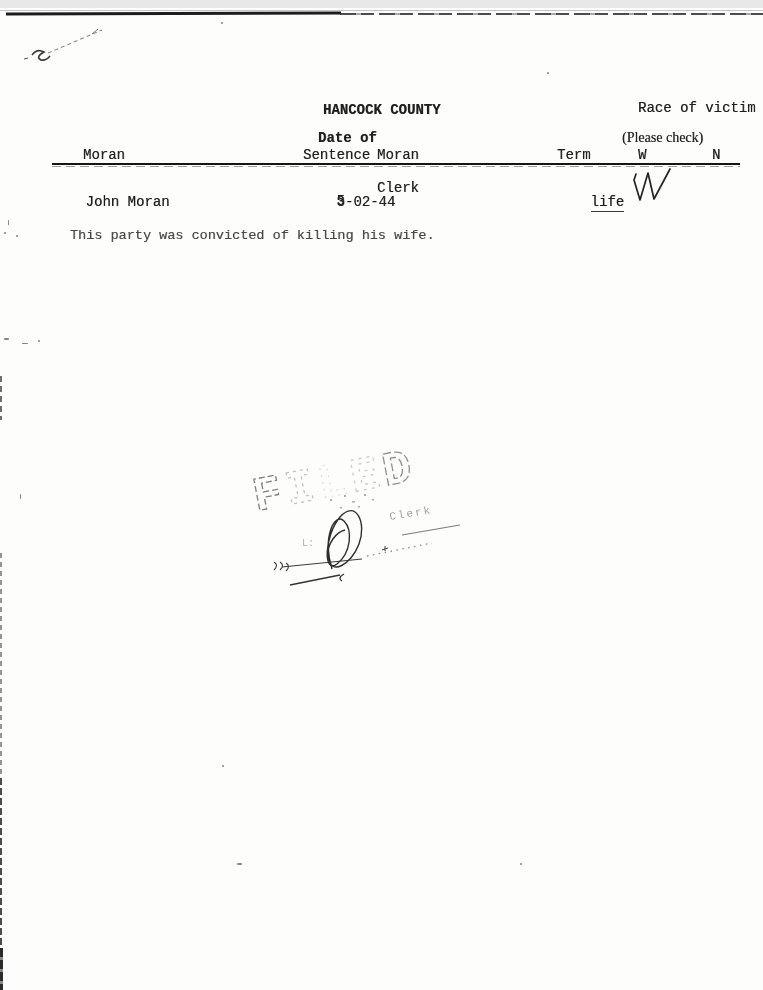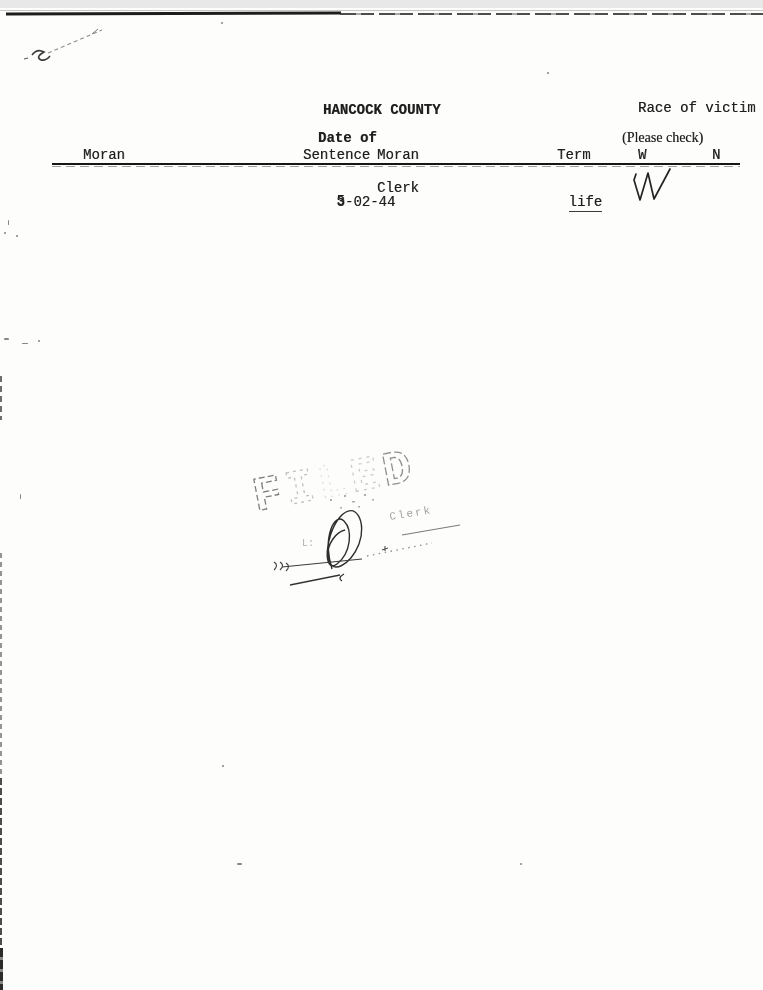--- a/index.html
+++ b/index.html
@@ -89,32 +89,36 @@
 
   <div class="abs tw" style="left:83px;top:140px;">Moran</div>
   <div class="abs tw" style="left:303px;top:140px;">Sentence</div>
   <div class="abs tw" style="left:377px;top:140px;">Moran</div>
   <div class="abs tw" style="left:557px;top:140px;font-family:Liberation Mono, monospace;">Term</div>
   <div class="abs tw" style="left:638px;top:140px;">W</div>
   <div class="abs tw" style="left:712px;top:140px;">N</div>
 
   <div class="abs rule"></div>
 
+  <div class="abs tw" style="left:52px;top:173px;">
+    <span>John Moran</span>
+  </div>
   <div class="abs tw" style="left:303px;top:173px;">
     <span class="date-wrap"><span class="overstrike">5</span><span>3-02-44</span></span>
   </div>
   <div class="abs tw" style="left:377px;top:173px;">Clerk</div>
-  <div class="abs tw" style="left:535px;top:173px;">
+  <div class="abs tw" style="left:557px;top:173px;">
     <span class="u">life</span>
   </div>
 
   <svg class="abs" style="left:630px;top:158px;" width="48" height="40" viewBox="0 0 48 40">
     <path d="M6,8 L4,14 L10,34 L18,7 L24,33 L40,3" fill="none" stroke="#242424" stroke-width="1.7" stroke-linejoin="round" stroke-linecap="round"></path>
   </svg>
 
+  <div class="abs tw faded" style="left:70px;top:221px;font-size:13.5px;">This party was convicted of killing his wife.</div>
 
   <svg class="abs" style="left:232px;top:396px;" width="270" height="210" viewBox="0 0 270 210">
 
     <g transform="translate(24,107) rotate(-11)" style="font-family:'Liberation Mono','DejaVu Sans Mono',monospace;font-size:48px;font-weight:bold;" fill="none" stroke="#4f4f4f" stroke-width="1.3">
       <text x="0" y="0" stroke-dasharray="6 3" opacity="0.72">F</text>
       <text x="33" y="0" stroke-dasharray="3 4" opacity="0.34">I</text>
       <text x="66" y="0" stroke-dasharray="2 5" opacity="0.16">L</text>
       <text x="99" y="0" stroke-dasharray="3 5" opacity="0.28">E</text>
       <text x="132" y="0" stroke-dasharray="8 3" opacity="0.62">D</text>
     </g>

